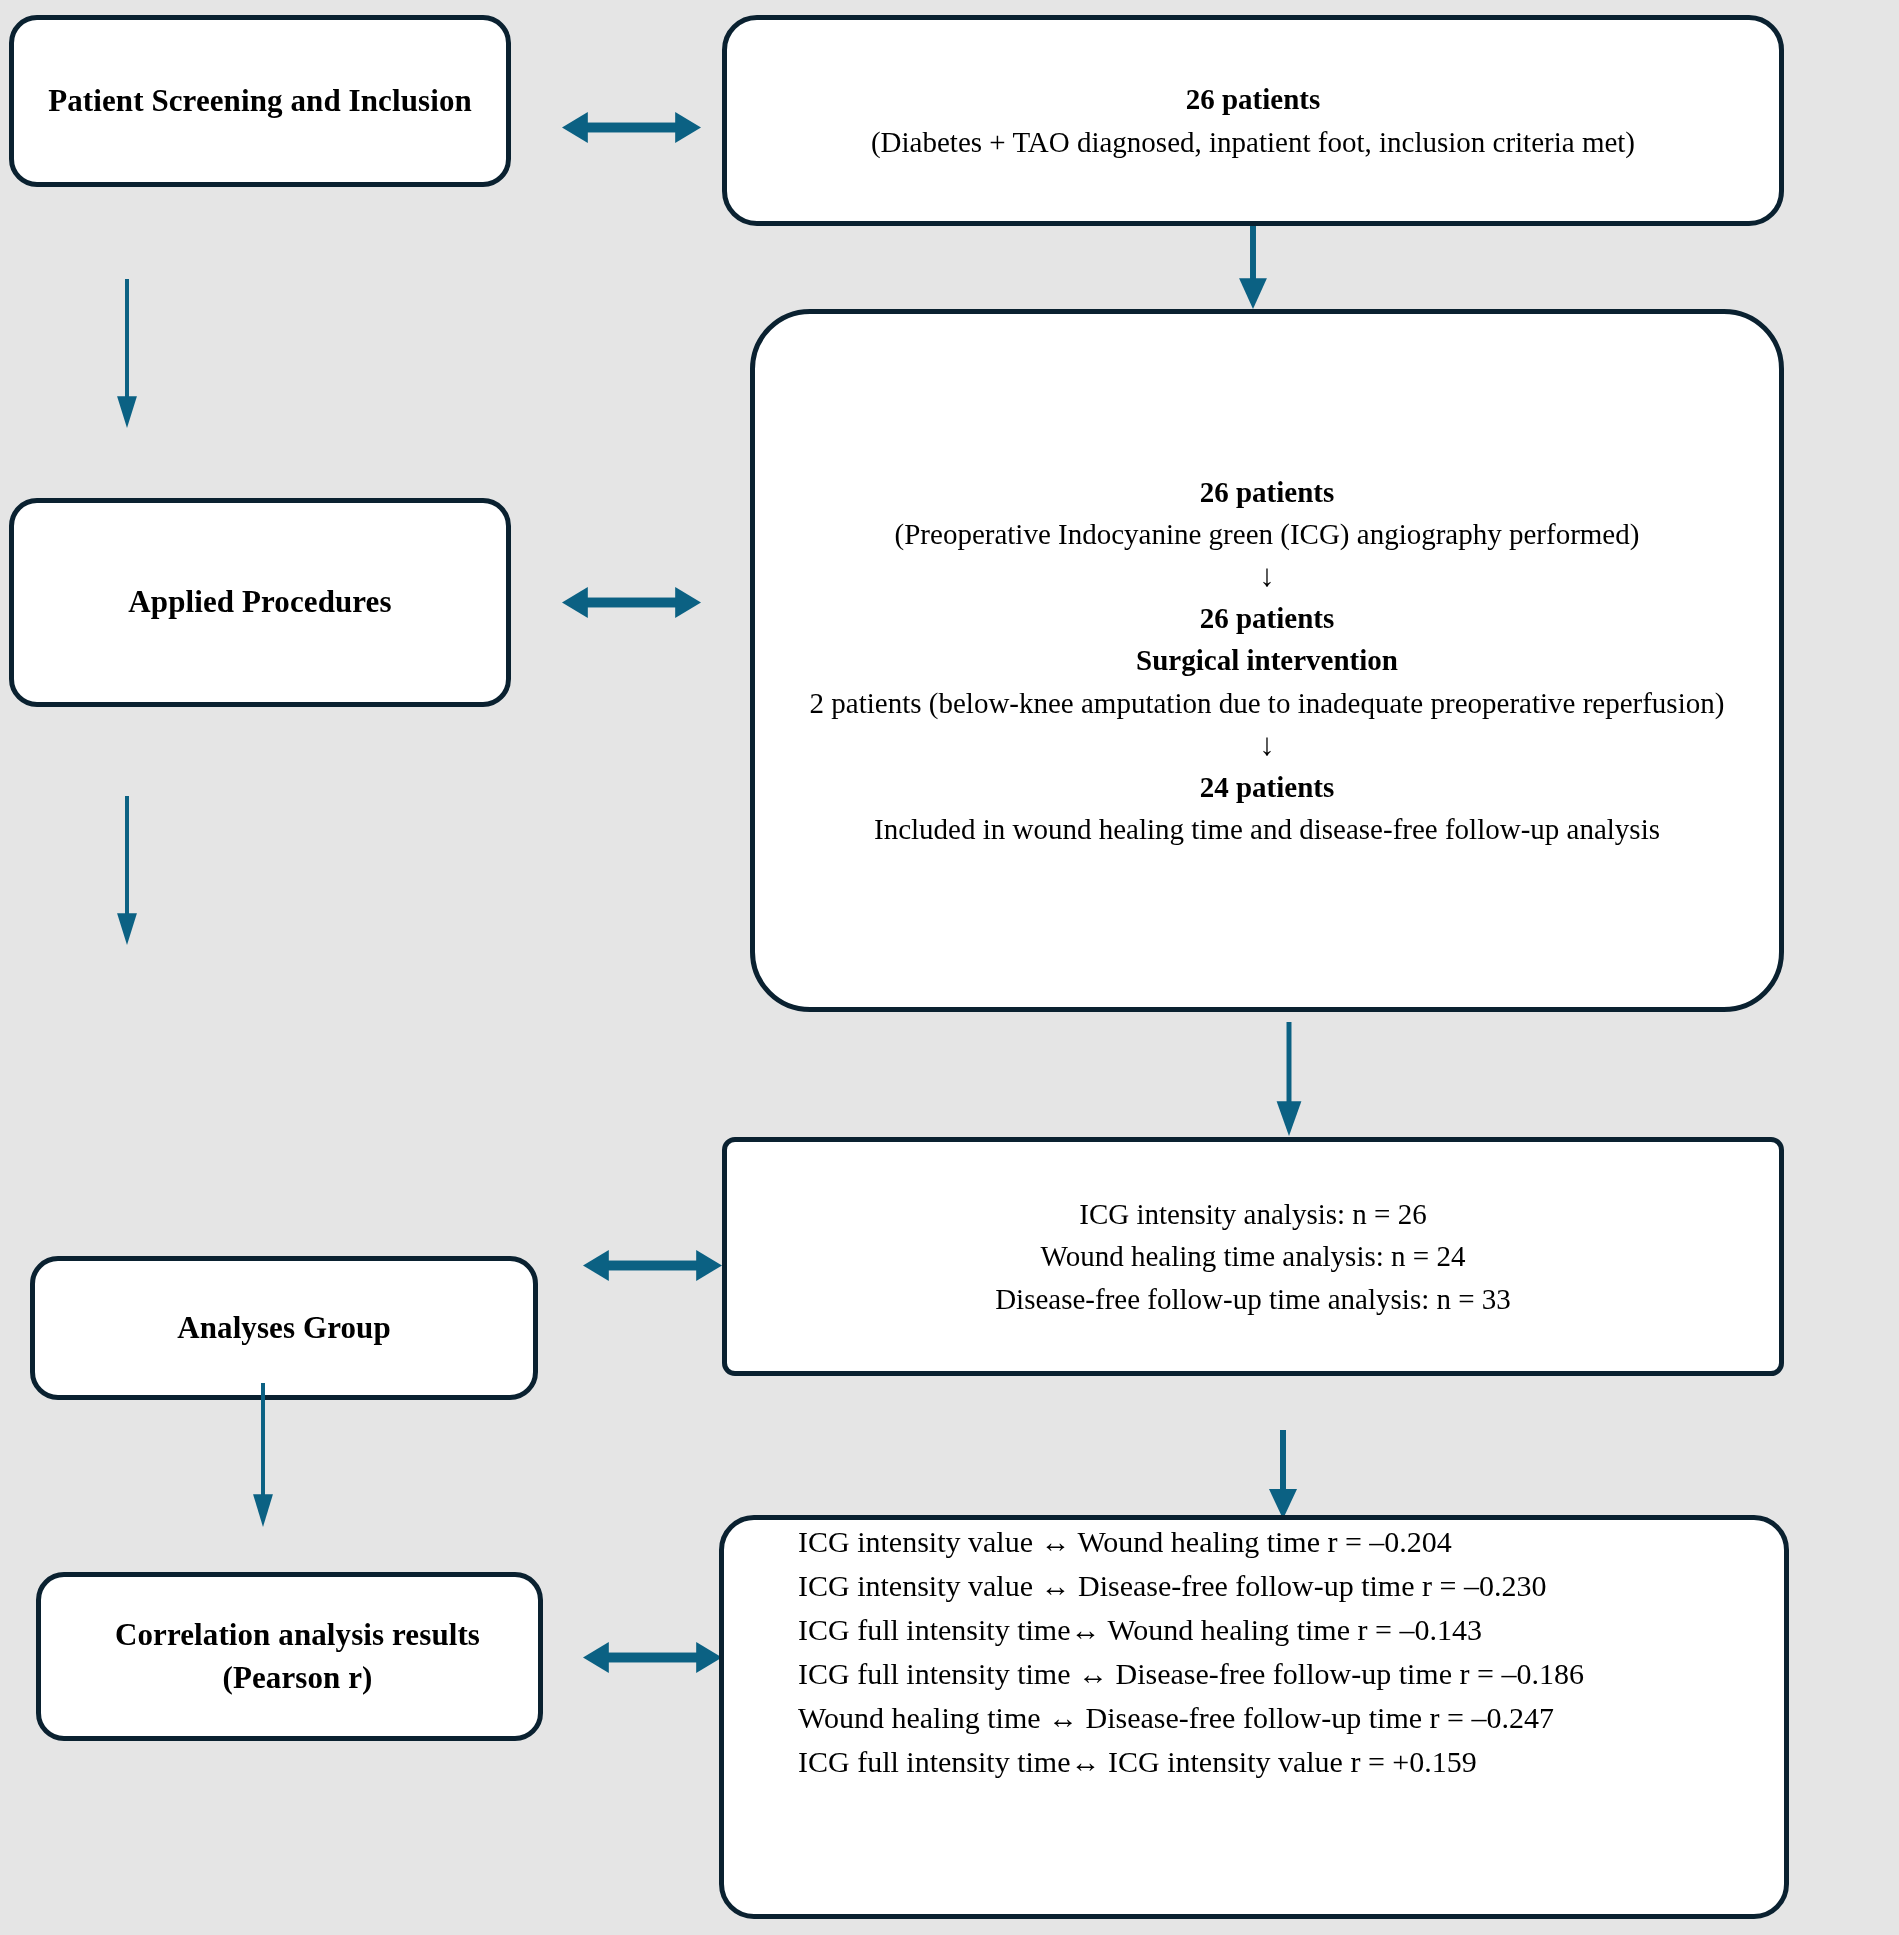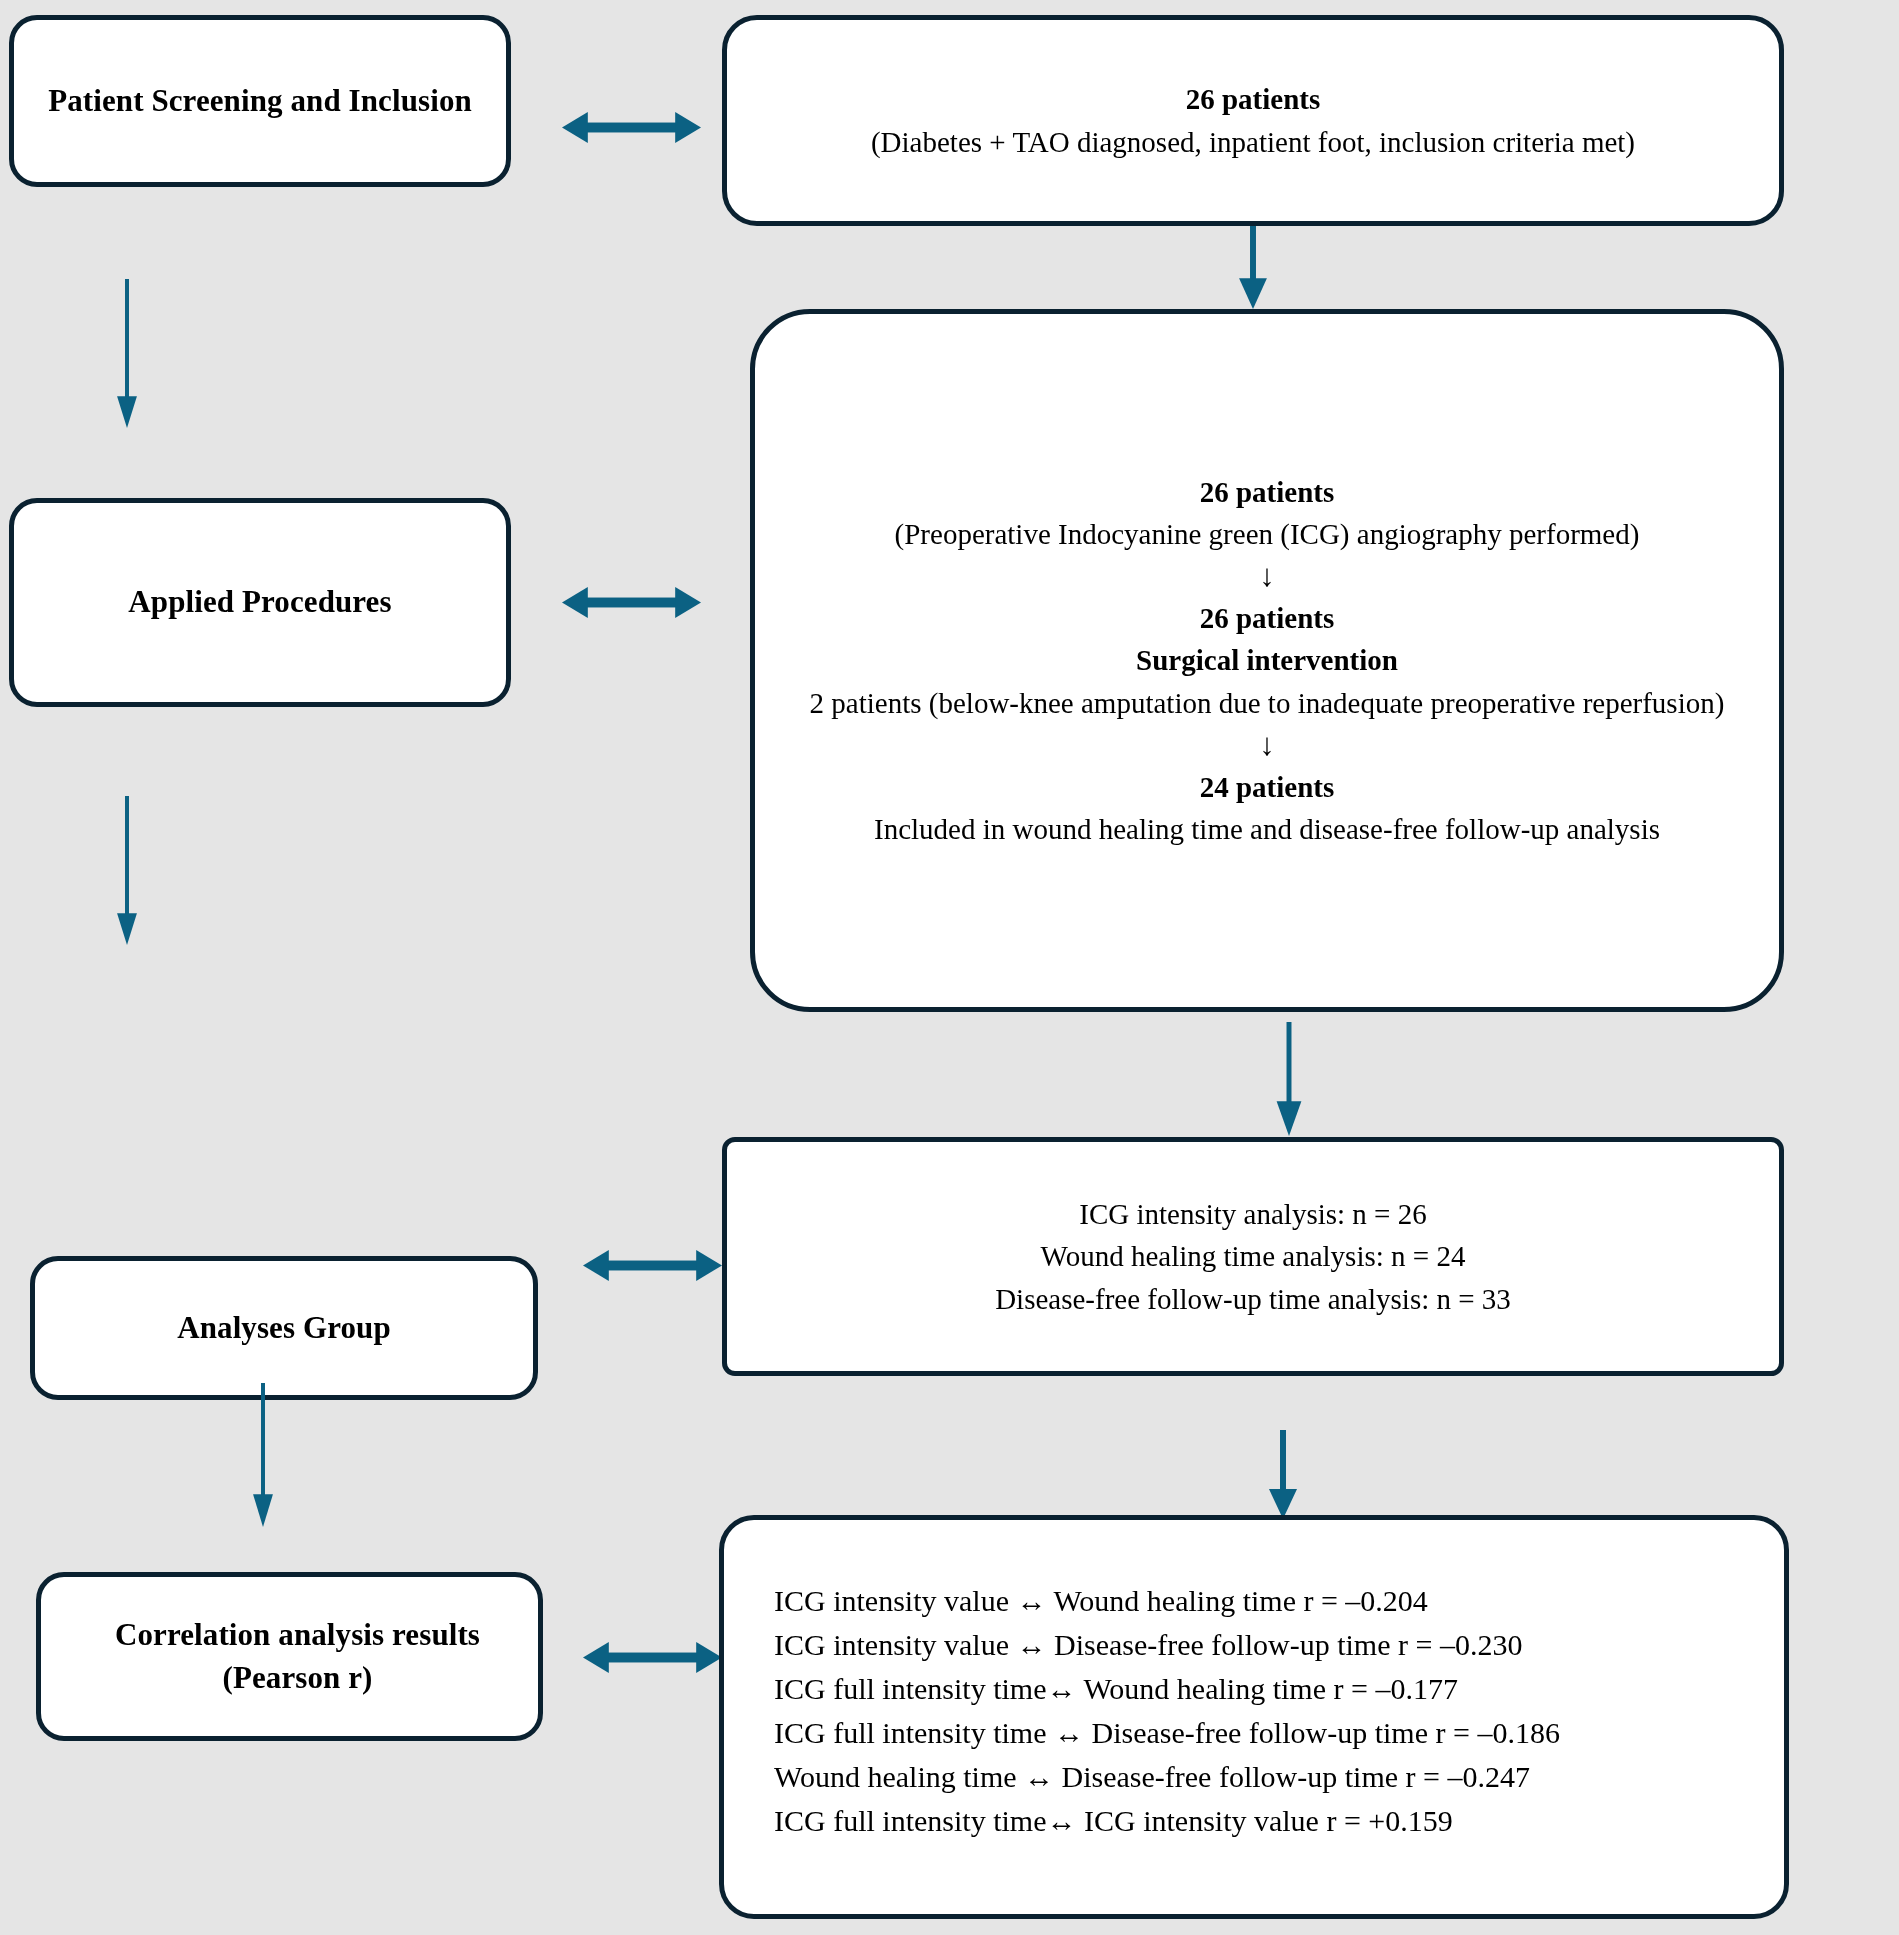--- a/index.html
+++ b/index.html
@@ -223,24 +223,24 @@
     <svg width="139" height="39" viewBox="0 0 280 78" aria-hidden="true">
       <g fill="#0b6183" stroke="none">
         <rect x="40" y="29" width="200" height="20"></rect>
         <polygon points="0,39 52,8 52,70"></polygon>
         <polygon points="280,39 228,8 228,70"></polygon>
       </g>
     </svg>
   </div>
 
   <div class="box right-content" style="left:719px; top:1515px; width:1070px; height:404px; align-items:flex-start;">
-    <div class="content-block content-left" style="padding-top:59px;">
+    <div class="content-block content-left" style="margin-left:24px;">
       <span class="dline">ICG intensity value ↔ Wound healing time r = –0.204</span>
       <span class="dline">ICG intensity value ↔ Disease-free follow-up time r = –0.230</span>
-      <span class="dline">ICG full intensity time↔ Wound healing time r = –0.177</span>
+      <span class="dline">ICG full intensity time↔ Wound healing time r = –0.143</span>
       <span class="dline">ICG full intensity time ↔ Disease-free follow-up time r = –0.186</span>
       <span class="dline">Wound healing time ↔ Disease-free follow-up time   r = –0.247</span>
       <span class="dline">ICG full intensity time↔ ICG intensity value   r = +0.159</span>
     </div>
   </div>
 
 </div>
 
 
 </body></html>

